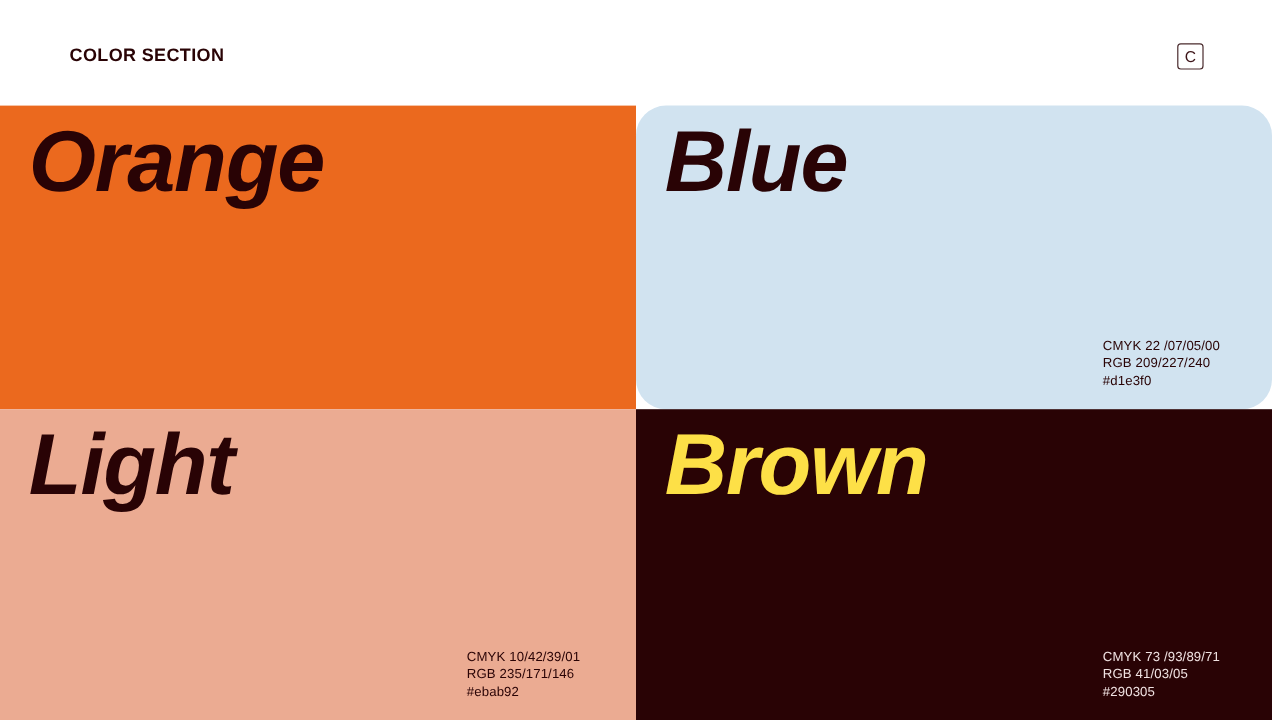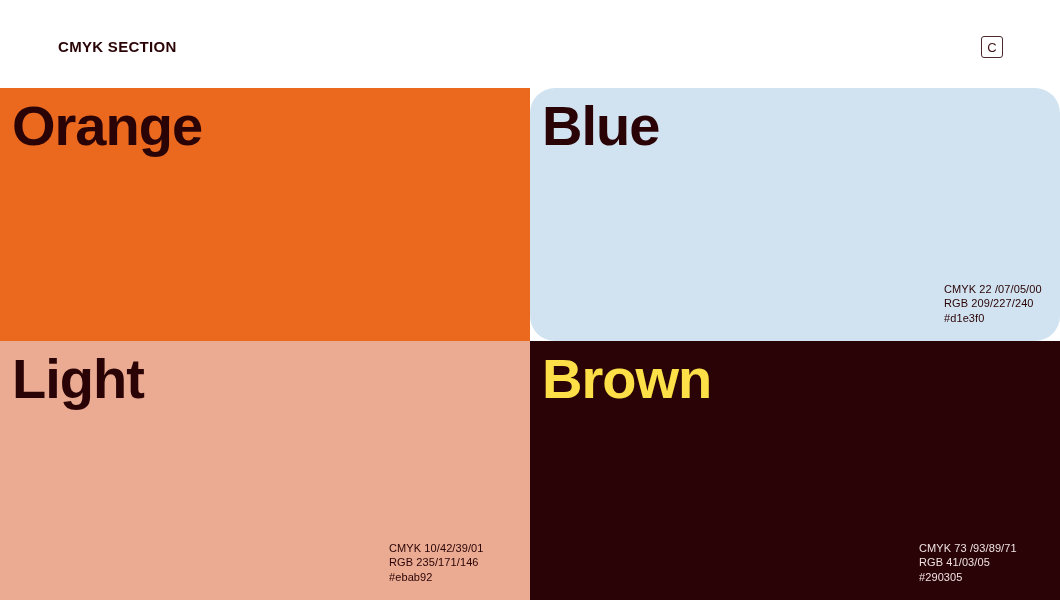--- a/index.html
+++ b/index.html
@@ -78,24 +78,25 @@
     position: absolute;
     overflow: hidden;
   }
   .swatch-col-left  { left: 0;     width: 530px; }
   .swatch-col-right { left: 530px; width: 530px; }
   .swatch-row-top    { top: 0;    height: 253px; }
   .swatch-row-bottom { top: 253px; height: 259px; }
 
   .swatch-name {
     position: absolute;
-    left: 12px;
+    left: 24px;
     top: 6px;
-    font-size: 56px;
+    font-size: 72px;
     font-weight: 700;
+    font-style: italic;
     letter-spacing: -1px;
     line-height: 1.15;
     white-space: nowrap;
   }
 
   .swatch-specs {
     position: absolute;
     left: 389px;
     bottom: 16px;
     font-size: 11px;
@@ -105,35 +106,35 @@
     white-space: nowrap;
   }
   .spec-line { display: block; }
 </style>
 </head>
 <body>
 
 <div class="page">
 
   <div class="header">
-    <div class="header-title" style="color: rgb(41, 3, 5);">CMYK SECTION</div>
+    <div class="header-title" style="color: rgb(41, 3, 5);">COLOR SECTION</div>
     <div class="header-badge">
       <span class="header-badge-letter">C</span>
     </div>
   </div>
 
   <div class="swatch-grid">
 
     <div class="swatch swatch-col-left swatch-row-top" style="background: rgb(235, 105, 30);">
       <div class="swatch-name" style="color: rgb(41, 3, 5);">Orange</div>
     </div>
 
     <div class="swatch swatch-col-right swatch-row-top" style="background: rgb(209, 227, 240); border-radius: 25px;">
       <div class="swatch-name" style="color: rgb(41, 3, 5);">Blue</div>
-      <div class="swatch-specs" style="color: rgb(41, 3, 5); margin-left: 25px;">
+      <div class="swatch-specs" style="color: rgb(41, 3, 5);">
         <span class="spec-line">CMYK 22 /07/05/00</span>
         <span class="spec-line">RGB  209/227/240</span>
         <span class="spec-line">#d1e3f0</span>
       </div>
     </div>
 
     <div class="swatch swatch-col-left swatch-row-bottom" style="background: rgb(235, 171, 146);">
       <div class="swatch-name" style="color: rgb(41, 3, 5);">Light</div>
       <div class="swatch-specs" style="color: rgb(41, 3, 5);">
         <span class="spec-line">CMYK 10/42/39/01</span>

